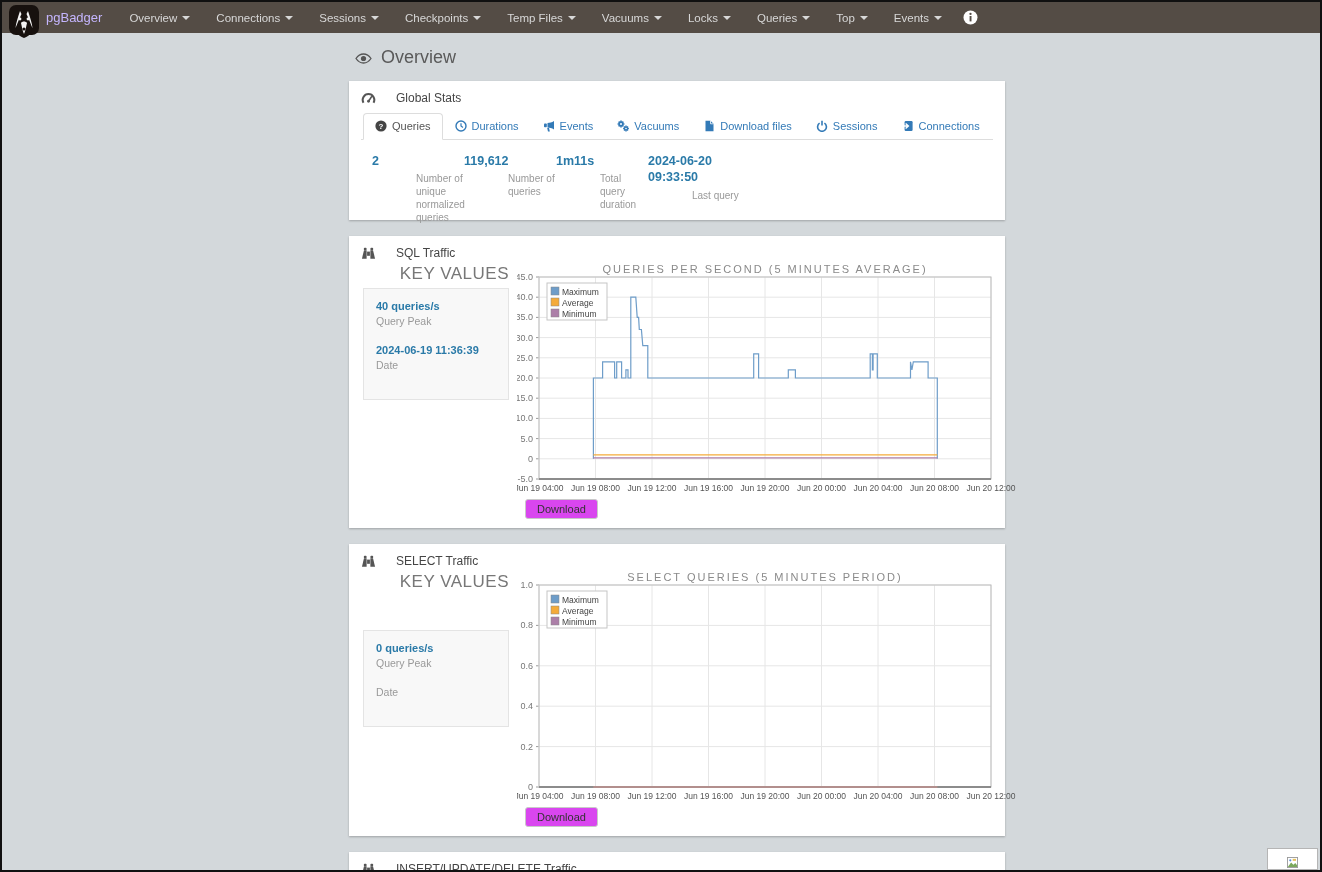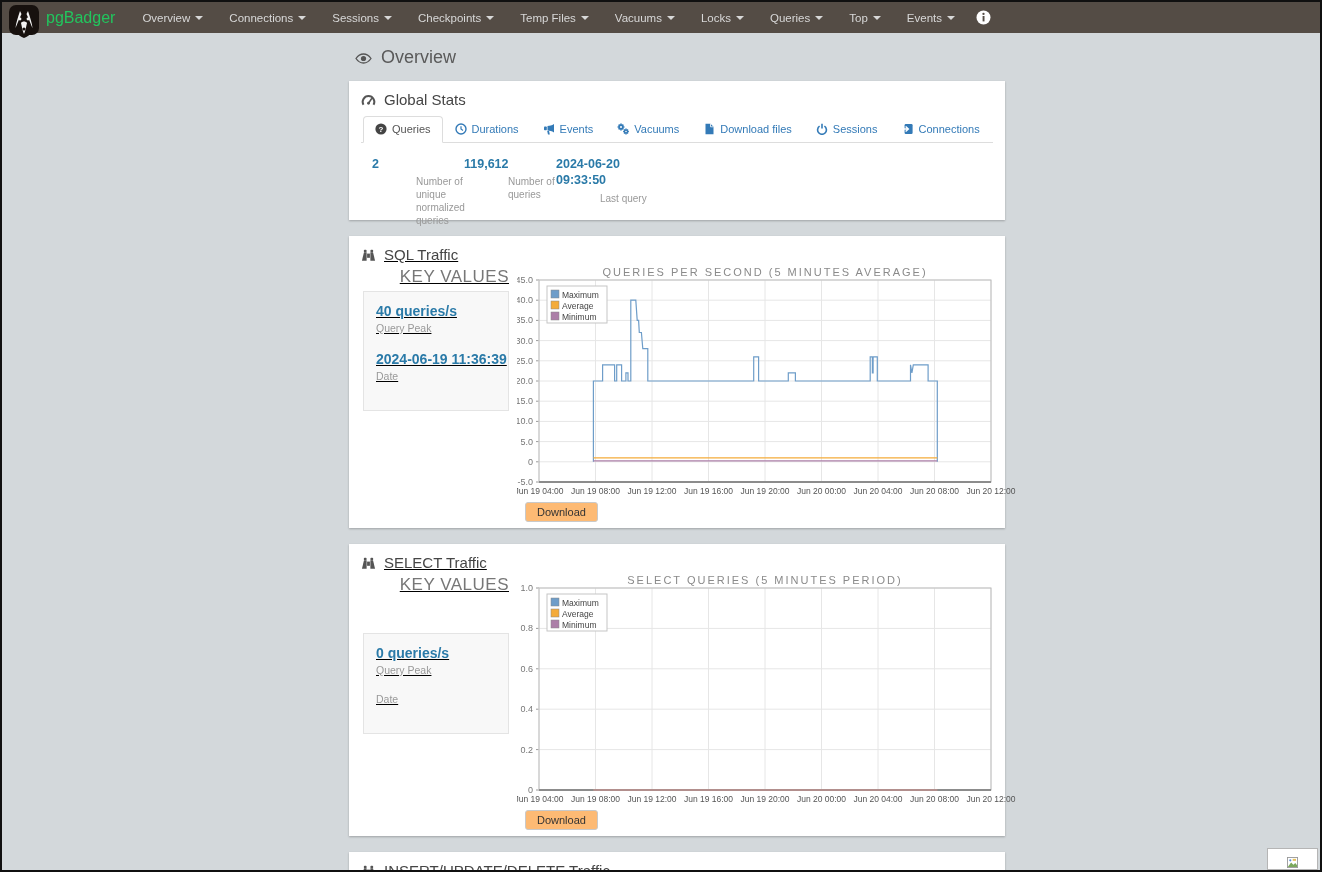--- a/index.html
+++ b/index.html
@@ -2,57 +2,57 @@
 <html><head>
 <meta charset="utf-8">
 <style>
   html,body{margin:0;padding:0;background:#fff;}
   .screen{position:relative;width:1318px;height:868px;border:2px solid #101010;background:#d3d8db;
           overflow:hidden;font-family:"Liberation Sans",sans-serif;}
 
   
   .navbar{position:relative;height:31px;background:#544c45;display:flex;align-items:center;z-index:10;}
   .brand-logo{position:absolute;left:7px;top:3px;width:30px;height:34px;z-index:12;}
-  .brand-text{margin-left:44px;color:#22c55e;font-size:16px;cursor:pointer;text-align:center;}
+  .brand-text{margin-left:44px;color:#c4b5fd;font-size:13px;cursor:pointer;text-align:center;}
   .nav-items{display:flex;align-items:center;margin-left:14px;}
   .nav-item{color:#d8d8d8;font-size:11.5px;padding:0 13px;display:flex;align-items:center;gap:5px;cursor:pointer;height:31px;}
   .caret{width:0;height:0;border-left:4px solid transparent;border-right:4px solid transparent;border-top:4px solid #d8d8d8;}
   .info-btn{margin-left:8px;width:15px;height:15px;cursor:pointer;display:inline-block;}
 
   
   .content{position:absolute;left:347px;top:31px;width:656px;}
   .page-title{margin:14px 0 13px 6px;color:#5a5a5a;font-size:18px;display:flex;align-items:center;gap:9px;}
   .icon-16{width:17px;height:15px;display:inline-block;}
   .icon-15{width:15px;height:14px;display:inline-block;}
   .icon-12{width:12px;height:12px;display:inline-block;}
   .panel{background:#fff;box-shadow:0 1px 2px rgba(0,0,0,.25);margin-bottom:16px;padding:10px 12px;box-sizing:border-box;position:relative;}
-  .panel-title{font-size:15px;color:#454545;display:flex;gap:8px;align-items:center;}
+  .panel-title{font-size:12px;color:#454545;display:flex;gap:20px;align-items:center;}
 
   
   #global-panel{height:139px;}
   .tabs{display:flex;border-bottom:1px solid #ddd;margin-top:7px;padding-left:2px;}
   .tab{font-size:11px;color:#337ab7;padding:6px 11px 7px;display:flex;gap:5px;align-items:center;cursor:pointer;position:relative;top:1px;border:1px solid transparent;}
   .tab.active{background:#fff;border:1px solid #ddd;border-bottom-color:#fff;border-radius:4px 4px 0 0;color:#555;}
   .stats-row{display:flex;padding:13px 0 0 11px;}
   .stat{flex:none;margin-right:1px;}
   .stat-value{color:#2a7aa8;font-weight:bold;font-size:12.5px;line-height:1.3;}
   .stat-label{color:#999;font-size:10px;margin-top:3px;line-height:1.3;margin-left:44px;}
 
   
-  .traffic-panel{height:292px;text-decoration:underline;}
+  .traffic-panel{height:292px;}
   .panel-body{display:flex;margin-top:4px;}
   .key-col{width:146px;flex:none;margin-left:2px;}
   .key-label{font-size:17px;color:#777;letter-spacing:.5px;padding-bottom:4px;text-align:right;}
   .kv-box{background:#f8f8f8;border:1px solid #e4e4e4;padding:11px 12px;min-height:84px;}
   .kv-box.short{min-height:70px;margin-top:34px;}
-  .kv-value{color:#2a7aa8;font-weight:bold;font-size:14px;white-space:nowrap;}
+  .kv-value{color:#2a7aa8;font-weight:bold;font-size:11px;white-space:nowrap;}
   .kv-label{color:#999;font-size:10.5px;margin:3px 0 17px;}
   .chart-col{flex:1;padding-left:8px;}
   .chart-host{display:block;line-height:0;}
-  .download-btn{margin:3px 0 0 8px;font-size:11px;color:#333;background:#fdba74;border:1px solid #c9c9c9;border-radius:3px;padding:3px 11px;cursor:pointer;font-family:"Liberation Sans",sans-serif;}
+  .download-btn{margin:3px 0 0 8px;font-size:11px;color:#333;background:#d946ef;border:1px solid #c9c9c9;border-radius:3px;padding:3px 11px;cursor:pointer;font-family:"Liberation Sans",sans-serif;}
 
   #insert-panel{height:56px;margin-bottom:0;}
 
   
   .back-top{position:absolute;right:2px;bottom:0;width:49px;height:20px;background:#fff;border:1px solid #b5b5b5;
             display:flex;align-items:center;justify-content:center;cursor:pointer;}
 </style>
 </head>
 <body>
 
@@ -205,20 +205,24 @@
           </div>
         </div>
       <div class="stats-row">
           <div class="stat" style="width: 91px;">
             <div class="stat-value">2</div>
             <div class="stat-label">Number of unique normalized queries</div>
           </div>
           <div class="stat" style="width: 91px;">
             <div class="stat-value">119,612</div>
             <div class="stat-label">Number of queries</div>
+          </div>
+          <div class="stat" style="width: 91px;">
+            <div class="stat-value">1m11s</div>
+            <div class="stat-label">Total query duration</div>
           </div>
           <div class="stat" style="width: 92px;">
             <div class="stat-value">2024-06-20 09:33:50</div>
             <div class="stat-label">Last query</div>
           </div>
         </div>
     </div>
 
     <div class="panel traffic-panel" id="sql-panel">
       <div class="panel-title">

